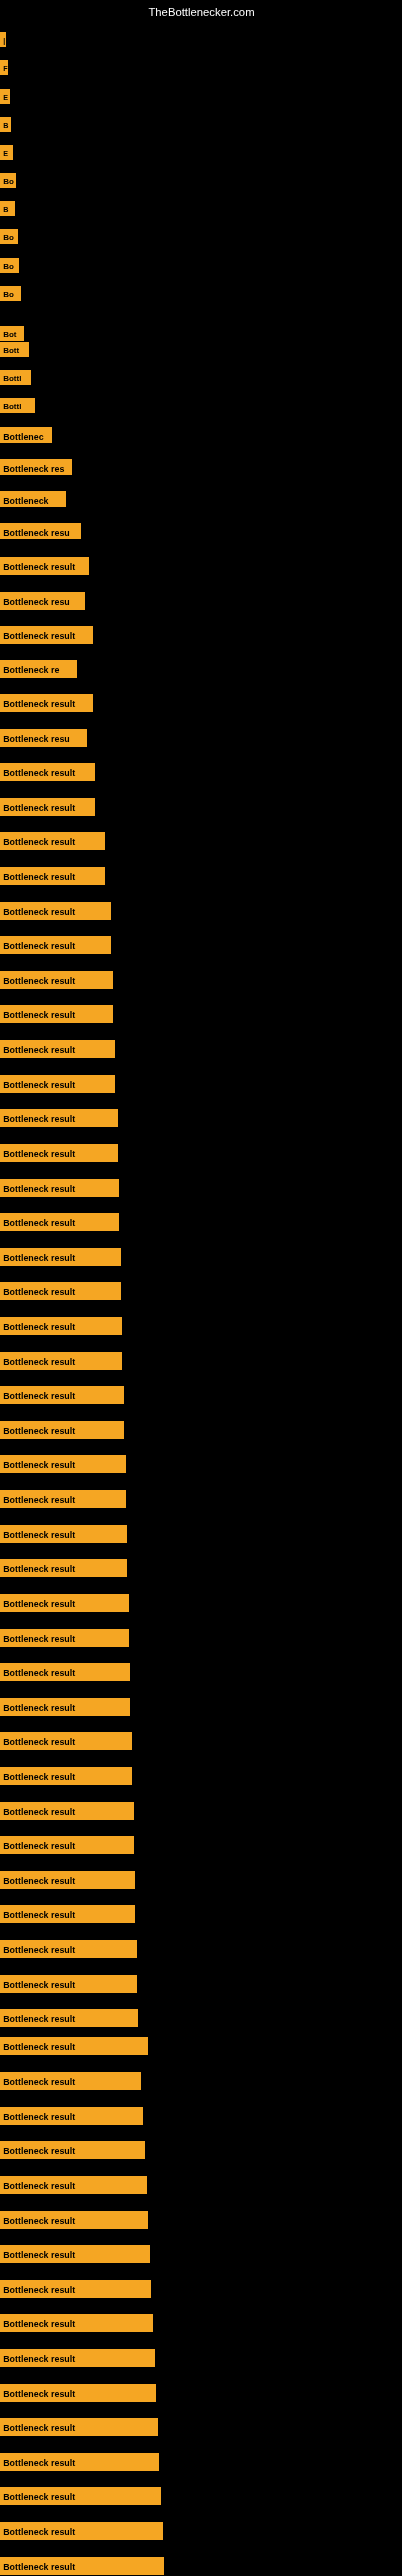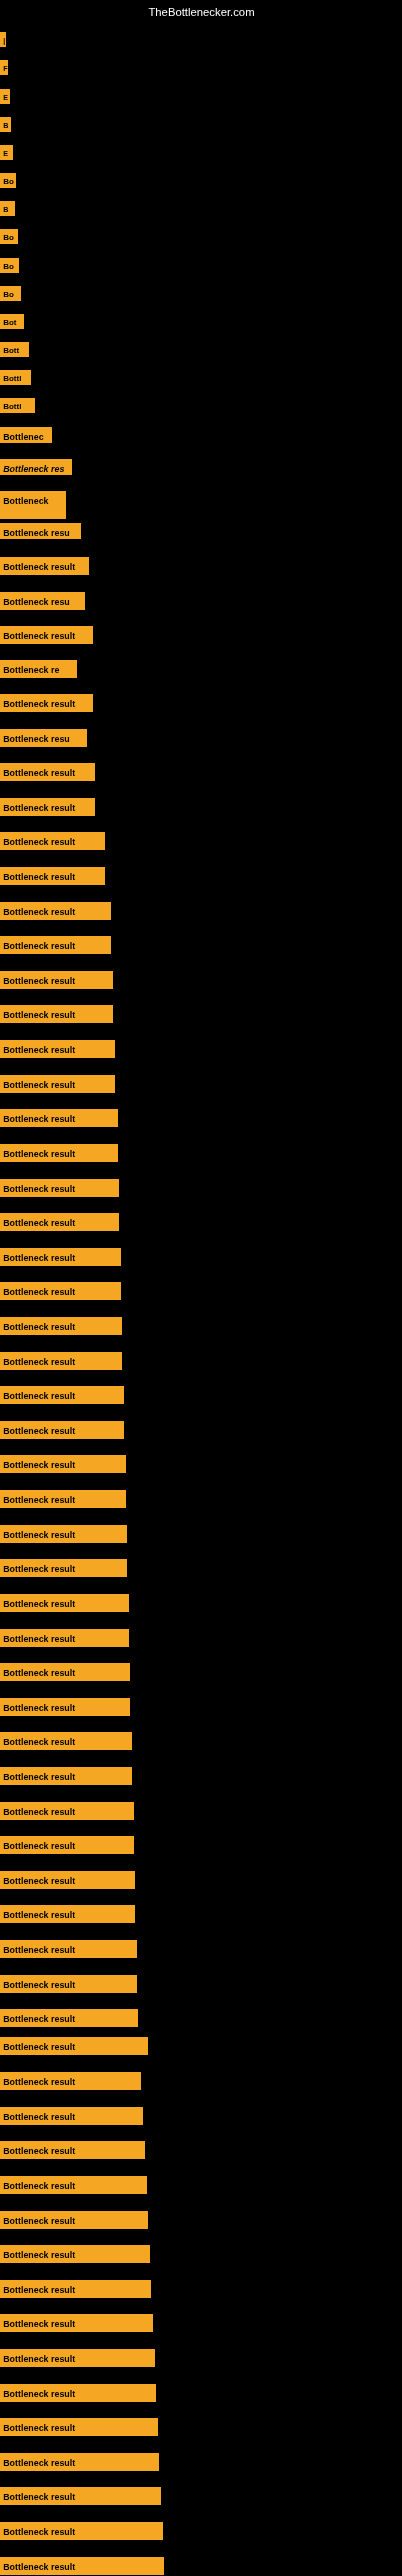--- a/index.html
+++ b/index.html
@@ -55,27 +55,27 @@
     <div class="bar-container" style="top: 32px; left: 0px;"><span class="bar-label" style="width: 6.4px; height: 14.5px; line-height: 14.5px; font-size: 7.2px;">|</span></div>
     <div class="bar-container" style="top: 60px; left: 0px;"><span class="bar-label" style="width: 8px; height: 14.5px; line-height: 14.5px; font-size: 7.2px;">F</span></div>
     <div class="bar-container" style="top: 89px; left: 0px;"><span class="bar-label" style="width: 9.7px; height: 14.5px; line-height: 14.5px; font-size: 7.2px;">E</span></div>
     <div class="bar-container" style="top: 117px; left: 0px;"><span class="bar-label" style="width: 11.3px; height: 14.5px; line-height: 14.5px; font-size: 7.2px;">B</span></div>
     <div class="bar-container" style="top: 145px; left: 0px;"><span class="bar-label" style="width: 13px; height: 14.5px; line-height: 14.5px; font-size: 7.2px;">E</span></div>
     <div class="bar-container" style="top: 173px; left: 0px;"><span class="bar-label" style="width: 16px; height: 14.5px; line-height: 14.5px; font-size: 8px;">Bo</span></div>
     <div class="bar-container" style="top: 201px; left: 0px;"><span class="bar-label" style="width: 14.5px; height: 14.5px; line-height: 14.5px; font-size: 7.2px;">B</span></div>
     <div class="bar-container" style="top: 229px; left: 0px;"><span class="bar-label" style="width: 17.7px; height: 14.5px; line-height: 14.5px; font-size: 8px;">Bo</span></div>
     <div class="bar-container" style="top: 258px; left: 0px;"><span class="bar-label" style="width: 19.3px; height: 14.5px; line-height: 14.5px; font-size: 8px;">Bo</span></div>
     <div class="bar-container" style="top: 286px; left: 0px;"><span class="bar-label" style="width: 21px; height: 14.5px; line-height: 14.5px; font-size: 8px;">Bo</span></div>
-    <div class="bar-container" style="top: 314px; left: 0px;"><span class="bar-label" style="width: 24px; height: 14.5px; line-height: 14.5px; font-size: 8px;">Bot</span></div>
+    <div class="bar-container" style="top: 326px; left: 0px;"><span class="bar-label" style="width: 24px; height: 14.5px; line-height: 14.5px; font-size: 8px;">Bot</span></div>
     <div class="bar-container" style="top: 342px; left: 0px;"><span class="bar-label" style="width: 29px; height: 14.5px; line-height: 14.5px; font-size: 8px;">Bott</span></div>
     <div class="bar-container" style="top: 370px; left: 0px;"><span class="bar-label" style="width: 31px; height: 14.5px; line-height: 14.5px; font-size: 8px;">Bottl</span></div>
     <div class="bar-container" style="top: 398px; left: 0px;"><span class="bar-label" style="width: 35px; height: 14.5px; line-height: 14.5px; font-size: 8px;">Bottl</span></div>
     <div class="bar-container" style="top: 427px; left: 0px;"><span class="bar-label" style="width: 52px; height: 16px; line-height: 16px; font-size: 8.9px;">Bottlenec</span></div>
-    <div class="bar-container" style="top: 459px; left: 0px;"><span class="bar-label" style="width: 72px; height: 16px; line-height: 16px; font-size: 8.9px; font-style: italic;">Bottleneck res</span></div>
-    <div class="bar-container" style="top: 491px; left: 0px;"><span class="bar-label" style="width: 66px; height: 28px; line-height: 16px; font-size: 8.9px;">Bottleneck</span></div>
+    <div class="bar-container" style="top: 459px; left: 0px;"><span class="bar-label" style="width: 72px; height: 16px; line-height: 16px; font-size: 8.9px;">Bottleneck res</span></div>
+    <div class="bar-container" style="top: 491px; left: 0px;"><span class="bar-label" style="width: 66px; height: 16px; line-height: 16px; font-size: 8.9px;">Bottleneck</span></div>
     <div class="bar-container" style="top: 523px; left: 0px;"><span class="bar-label" style="width: 81px; height: 16px; line-height: 16px; font-size: 8.9px;">Bottleneck resu</span></div>
     <div class="bar-container" style="top: 557px; left: 0px;"><span class="bar-label" style="width: 89px; height: 17.7px; line-height: 17.7px; font-size: 8.9px;">Bottleneck result</span></div>
     <div class="bar-container" style="top: 592px; left: 0px;"><span class="bar-label" style="width: 85px; height: 17.7px; line-height: 17.7px; font-size: 8.9px;">Bottleneck resu</span></div>
     <div class="bar-container" style="top: 626px; left: 0px;"><span class="bar-label" style="width: 93px; height: 17.7px; line-height: 17.7px; font-size: 8.9px;">Bottleneck result</span></div>
     <div class="bar-container" style="top: 660px; left: 0px;"><span class="bar-label" style="width: 77px; height: 17.7px; line-height: 17.7px; font-size: 8.9px;">Bottleneck re</span></div>
     <div class="bar-container" style="top: 694px; left: 0px;"><span class="bar-label" style="width: 93px; height: 17.7px; line-height: 17.7px; font-size: 8.9px;">Bottleneck result</span></div>
     <div class="bar-container" style="top: 729px; left: 0px;"><span class="bar-label" style="width: 87px; height: 17.7px; line-height: 17.7px; font-size: 8.9px;">Bottleneck resu</span></div>
     <div class="bar-container" style="top: 763px; left: 0px;"><span class="bar-label" style="width: 95px; height: 17.7px; line-height: 17.7px; font-size: 8.9px;">Bottleneck result</span></div>
     <div class="bar-container" style="top: 798px; left: 0px;"><span class="bar-label" style="width: 95px; height: 17.7px; line-height: 17.7px; font-size: 8.9px;">Bottleneck result</span></div>
     <div class="bar-container" style="top: 832px; left: 0px;"><span class="bar-label" style="width: 105px; height: 17.7px; line-height: 17.7px; font-size: 8.9px;">Bottleneck result</span></div>

